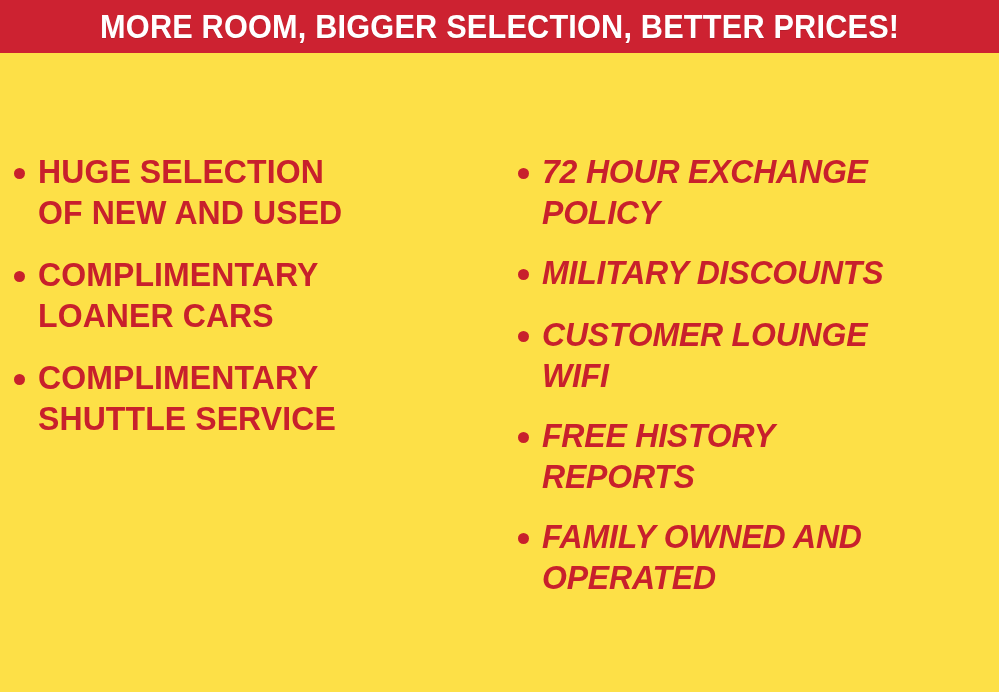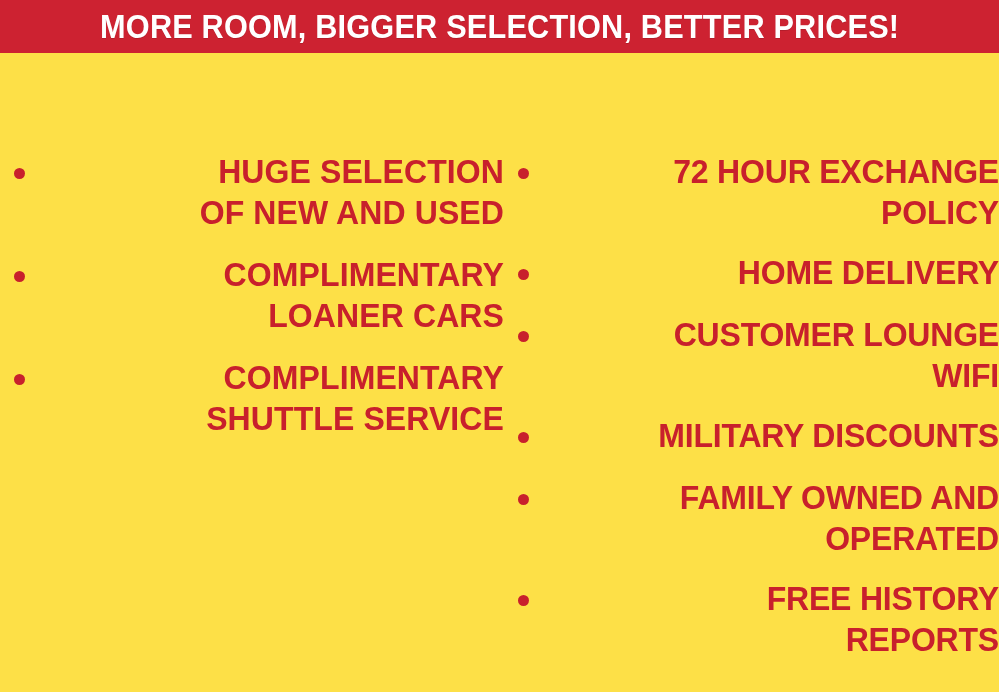--- a/index.html
+++ b/index.html
@@ -92,24 +92,23 @@
   .col-right {
     left: 518px;
     width: 481px;
   }
 
   .bullet-item {
     display: flex;
     align-items: flex-start;
     color: #c8202c;
     margin-bottom: 24px;
-    text-align: right;
   }
   .col-left .bullet-item  { margin-bottom: 25px; }
-  .col-right .bullet-item { margin-bottom: 23px; }
+  .col-right .bullet-item { margin-bottom: 23px; font-style: italic; }
 
   .bullet-dot {
     flex: 0 0 auto;
     width: 11px;
     height: 11px;
     border-radius: 50%;
     background: #c8202c;
     margin-top: 16px;
     margin-right: 13px;
   }
@@ -168,44 +167,40 @@
     </div>
 
     <div class="col col-right">
 
       <div class="bullet-item">
         <span class="bullet-dot"></span>
         <span class="bullet-label">72 HOUR EXCHANGE
 POLICY</span>
       </div>
 
-      <div class="bullet-item">
-        <span class="bullet-dot"></span>
-        <span class="bullet-label">HOME DELIVERY</span>
+
+      <div class="bullet-item">
+        <span class="bullet-dot"></span>
+        <span class="bullet-label">MILITARY DISCOUNTS</span>
       </div>
 
       <div class="bullet-item">
         <span class="bullet-dot"></span>
         <span class="bullet-label">CUSTOMER LOUNGE
 WIFI</span>
       </div>
 
       <div class="bullet-item">
         <span class="bullet-dot"></span>
-        <span class="bullet-label">MILITARY DISCOUNTS</span>
+        <span class="bullet-label">FREE HISTORY
+REPORTS</span>
       </div>
 
       <div class="bullet-item">
         <span class="bullet-dot"></span>
         <span class="bullet-label">FAMILY OWNED AND
 OPERATED</span>
       </div>
 
-      <div class="bullet-item">
-        <span class="bullet-dot"></span>
-        <span class="bullet-label">FREE HISTORY
-REPORTS</span>
-      </div>
-
     </div>
   </div>
 
 </div>
 
 </body></html>

